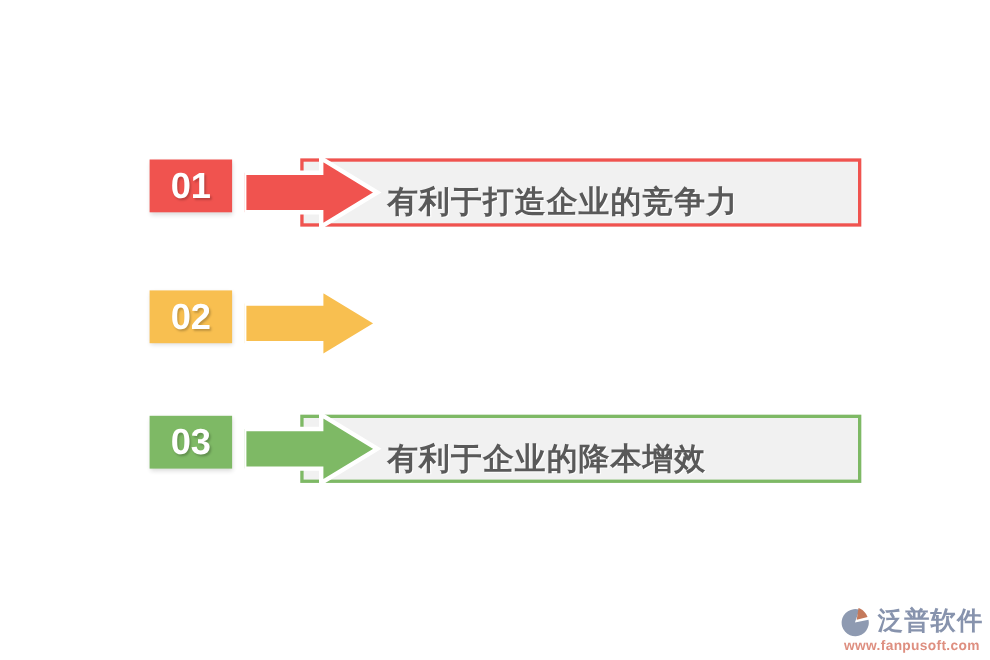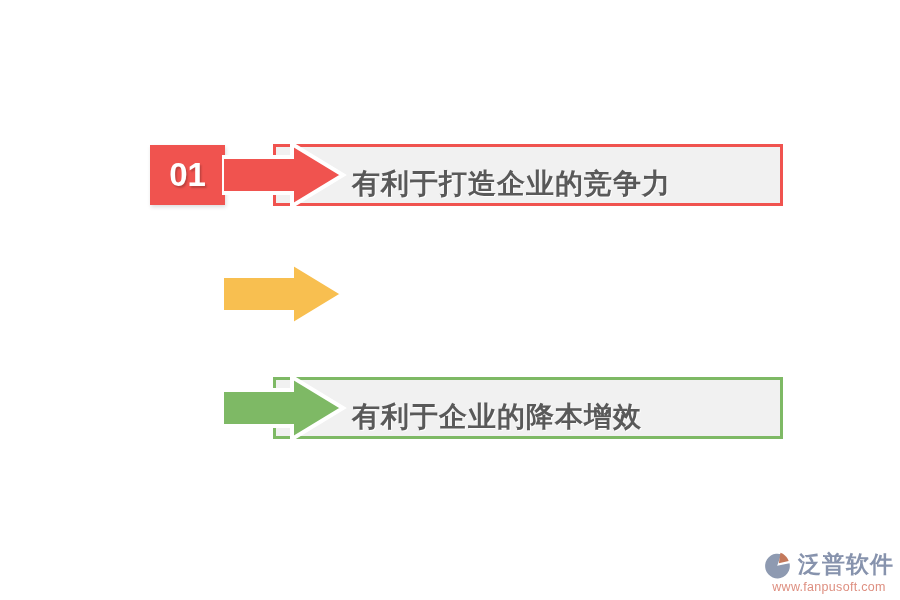--- a/index.html
+++ b/index.html
@@ -7,21 +7,21 @@
     width:900px;height:600px;position:relative;overflow:hidden;
     background:#ffffff;
     font-family:"Liberation Sans","DejaVu Sans",sans-serif;
   }
   .row{position:absolute;left:0;width:900px;height:62px;}
   .row-1{top:144px;}
   .row-2{top:263px;}
   .row-3{top:377px;}
 
   .step-badge{
-    position:absolute;left:150px;top:1px;width:75px;height:60px;
+    position:absolute;left:136px;top:1px;width:75px;height:48px;
     background:var(--accent);
     display:flex;align-items:center;justify-content:center;
     color:#ffffff;font-size:33px;font-weight:bold;
     text-shadow:1.5px 1.5px 2px rgba(0,0,0,0.22);
     box-shadow:1px 2px 4px rgba(0,0,0,0.14);
     z-index:2;
   }
   .benefit-box{
     position:absolute;left:273px;top:0;width:510px;height:62px;
     box-sizing:border-box;
@@ -46,49 +46,51 @@
 
   .logo{
     position:absolute;left:764px;top:548px;width:130px;
   }
   .logo-top{display:flex;align-items:center;gap:6px;}
   .logo-brand{
     font-size:23px;font-weight:bold;color:var(--brand-color);
     letter-spacing:1px;white-space:nowrap;line-height:1.2;
   }
   .logo-url{
-    font-size:12.5px;font-weight:normal;color:var(--url-color);
+    font-size:12.5px;font-weight:bold;color:var(--url-color);
     text-align:center;letter-spacing:0.3px;margin-top:-2px;white-space:nowrap;
   }
   .logo-swirl{fill:var(--logo-swirl);}
   .logo-accent{fill:var(--logo-accent);}
 </style>
 </head>
 <body style="--box-bg: #F1F1F1; --box-text: #595959; --brand-color: #8793AD; --url-color: #DE8F80; --logo-swirl: #8E9AB1; --logo-accent: #C4795B; background: rgb(255, 255, 255);">
 
 <div class="row row-1" style="--accent: #F0534F;">
   <div class="benefit-box">
     <span class="benefit-label">有利于打造企业的竞争力</span>
   </div>
   <div class="step-badge">01</div>
   <svg class="arrow" viewBox="0 0 126 66" aria-hidden="true">
     <polygon class="arrow-shape" points="0,15 70,15 70,2 121,33 70,64 70,51 0,51"></polygon>
   </svg>
 </div>
 
 <div class="row row-2" style="--accent: #F8BF50;">
+  <div class="step-badge">02</div>
   <svg class="arrow" viewBox="0 0 126 66" aria-hidden="true">
     <polygon class="arrow-shape" points="0,15 70,15 70,2 121,33 70,64 70,51 0,51"></polygon>
   </svg>
 </div>
 
 <div class="row row-3" style="--accent: #7EB965;">
   <div class="benefit-box">
     <span class="benefit-label">有利于企业的降本增效</span>
   </div>
+  <div class="step-badge">03</div>
   <svg class="arrow" viewBox="0 0 126 66" aria-hidden="true">
     <polygon class="arrow-shape" points="0,15 70,15 70,2 121,33 70,64 70,51 0,51"></polygon>
   </svg>
 </div>
 
 <div class="logo">
   <div class="logo-top">
     <svg width="33" height="34" viewBox="0 0 34 36" aria-hidden="true">
       <path class="logo-swirl" d="M21,5 A15,15 0 1 0 31,16 L16,19 Z"></path>
       <path class="logo-accent" d="M20,3 C24,4 28,8 30,13 L18,16 Z"></path>

